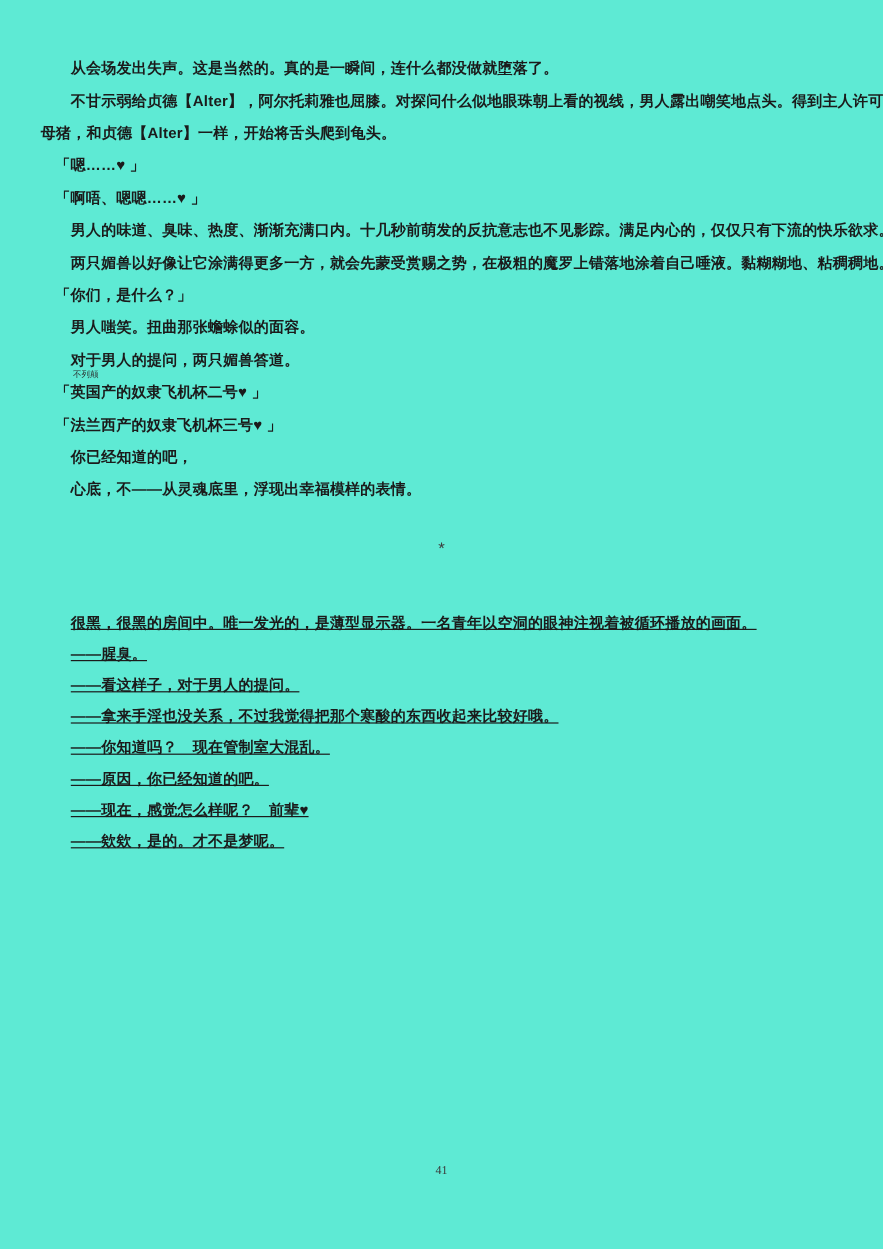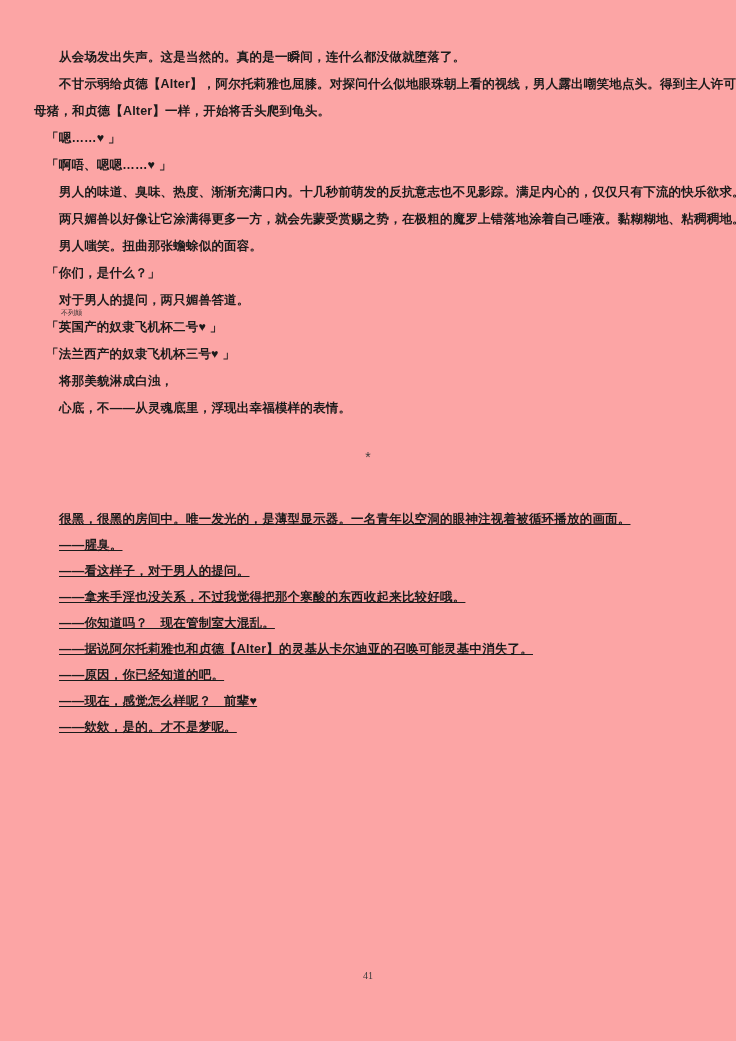--- a/index.html
+++ b/index.html
@@ -4,21 +4,21 @@
 <style>
   html, body {
     margin: 0;
     padding: 0;
     background: #ffffff;
   }
   .page {
     position: relative;
     width: 736px;
     height: 1041px;
-    background: #fca5a5;
+    background: #5eead4;
     overflow: hidden;
     font-family: "Liberation Sans", sans-serif;
     color: #1b1b1b;
   }
   .content {
     position: absolute;
     left: 34px;
     right: 34px;
     top: 44px;
   }
@@ -82,35 +82,34 @@
 <div class="page">
   <div class="content">
     <div id="section-0" class="section">
         <div class="line indent-2">从会场发出失声。这是当然的。真的是一瞬间，连什么都没做就堕落了。</div>
         <div class="line indent-2">不甘示弱给贞德【Alter】，阿尔托莉雅也屈膝。对探问什么似地眼珠朝上看的视线，男人露出嘲笑地点头。得到主人许可的</div>
         <div class="line">母猪，和贞德【Alter】一样，开始将舌头爬到龟头。</div>
         <div class="line indent-1">「嗯……♥ 」</div>
         <div class="line indent-1">「啊唔、嗯嗯……♥ 」</div>
         <div class="line indent-2">男人的味道、臭味、热度、渐渐充满口内。十几秒前萌发的反抗意志也不见影踪。满足内心的，仅仅只有下流的快乐欲求。</div>
         <div class="line indent-2">两只媚兽以好像让它涂满得更多一方，就会先蒙受赏赐之势，在极粗的魔罗上错落地涂着自己唾液。黏糊糊地、粘稠稠地。</div>
+        <div class="line indent-1">「你们，是什么？」</div>
         <div class="line indent-2">男人嗤笑。扭曲那张蟾蜍似的面容。</div>
-        <div class="line indent-1">「你们，是什么？」</div>
         <div class="line indent-2">对于男人的提问，两只媚兽答道。</div>
         <div class="line indent-1">「<span class="rb-wrap">英国<span class="rb-txt">不列颠</span></span>产的奴隶飞机杯二号♥ 」</div>
         <div class="line indent-1">「法兰西产的奴隶飞机杯三号♥ 」</div>
-        <div class="line indent-2">将那美貌淋成白浊，</div>
+        <div class="line indent-2">你已经知道的吧，</div>
         <div class="line indent-2">心底，不——从灵魂底里，浮现出幸福模样的表情。</div>
       </div>
     <div class="separator">*</div>
     <div id="section-1" class="section">
         <div class="line indent-2">很黑，很黑的房间中。唯一发光的，是薄型显示器。一名青年以空洞的眼神注视着被循环播放的画面。</div>
         <div class="line indent-2">——腥臭。</div>
         <div class="line indent-2">——看这样子，对于男人的提问。</div>
         <div class="line indent-2">——拿来手淫也没关系，不过我觉得把那个寒酸的东西收起来比较好哦。</div>
         <div class="line indent-2">——你知道吗？　现在管制室大混乱。</div>
-        <div class="line indent-2">——据说阿尔托莉雅也和贞德【Alter】的灵基从卡尔迪亚的召唤可能灵基中消失了。</div>
         <div class="line indent-2">——原因，你已经知道的吧。</div>
         <div class="line indent-2">——现在，感觉怎么样呢？　前辈♥</div>
         <div class="line indent-2">——欸欸，是的。才不是梦呢。</div>
       </div>
   </div>
   <div class="page-number">41</div>
 </div>
 
 </body></html>

